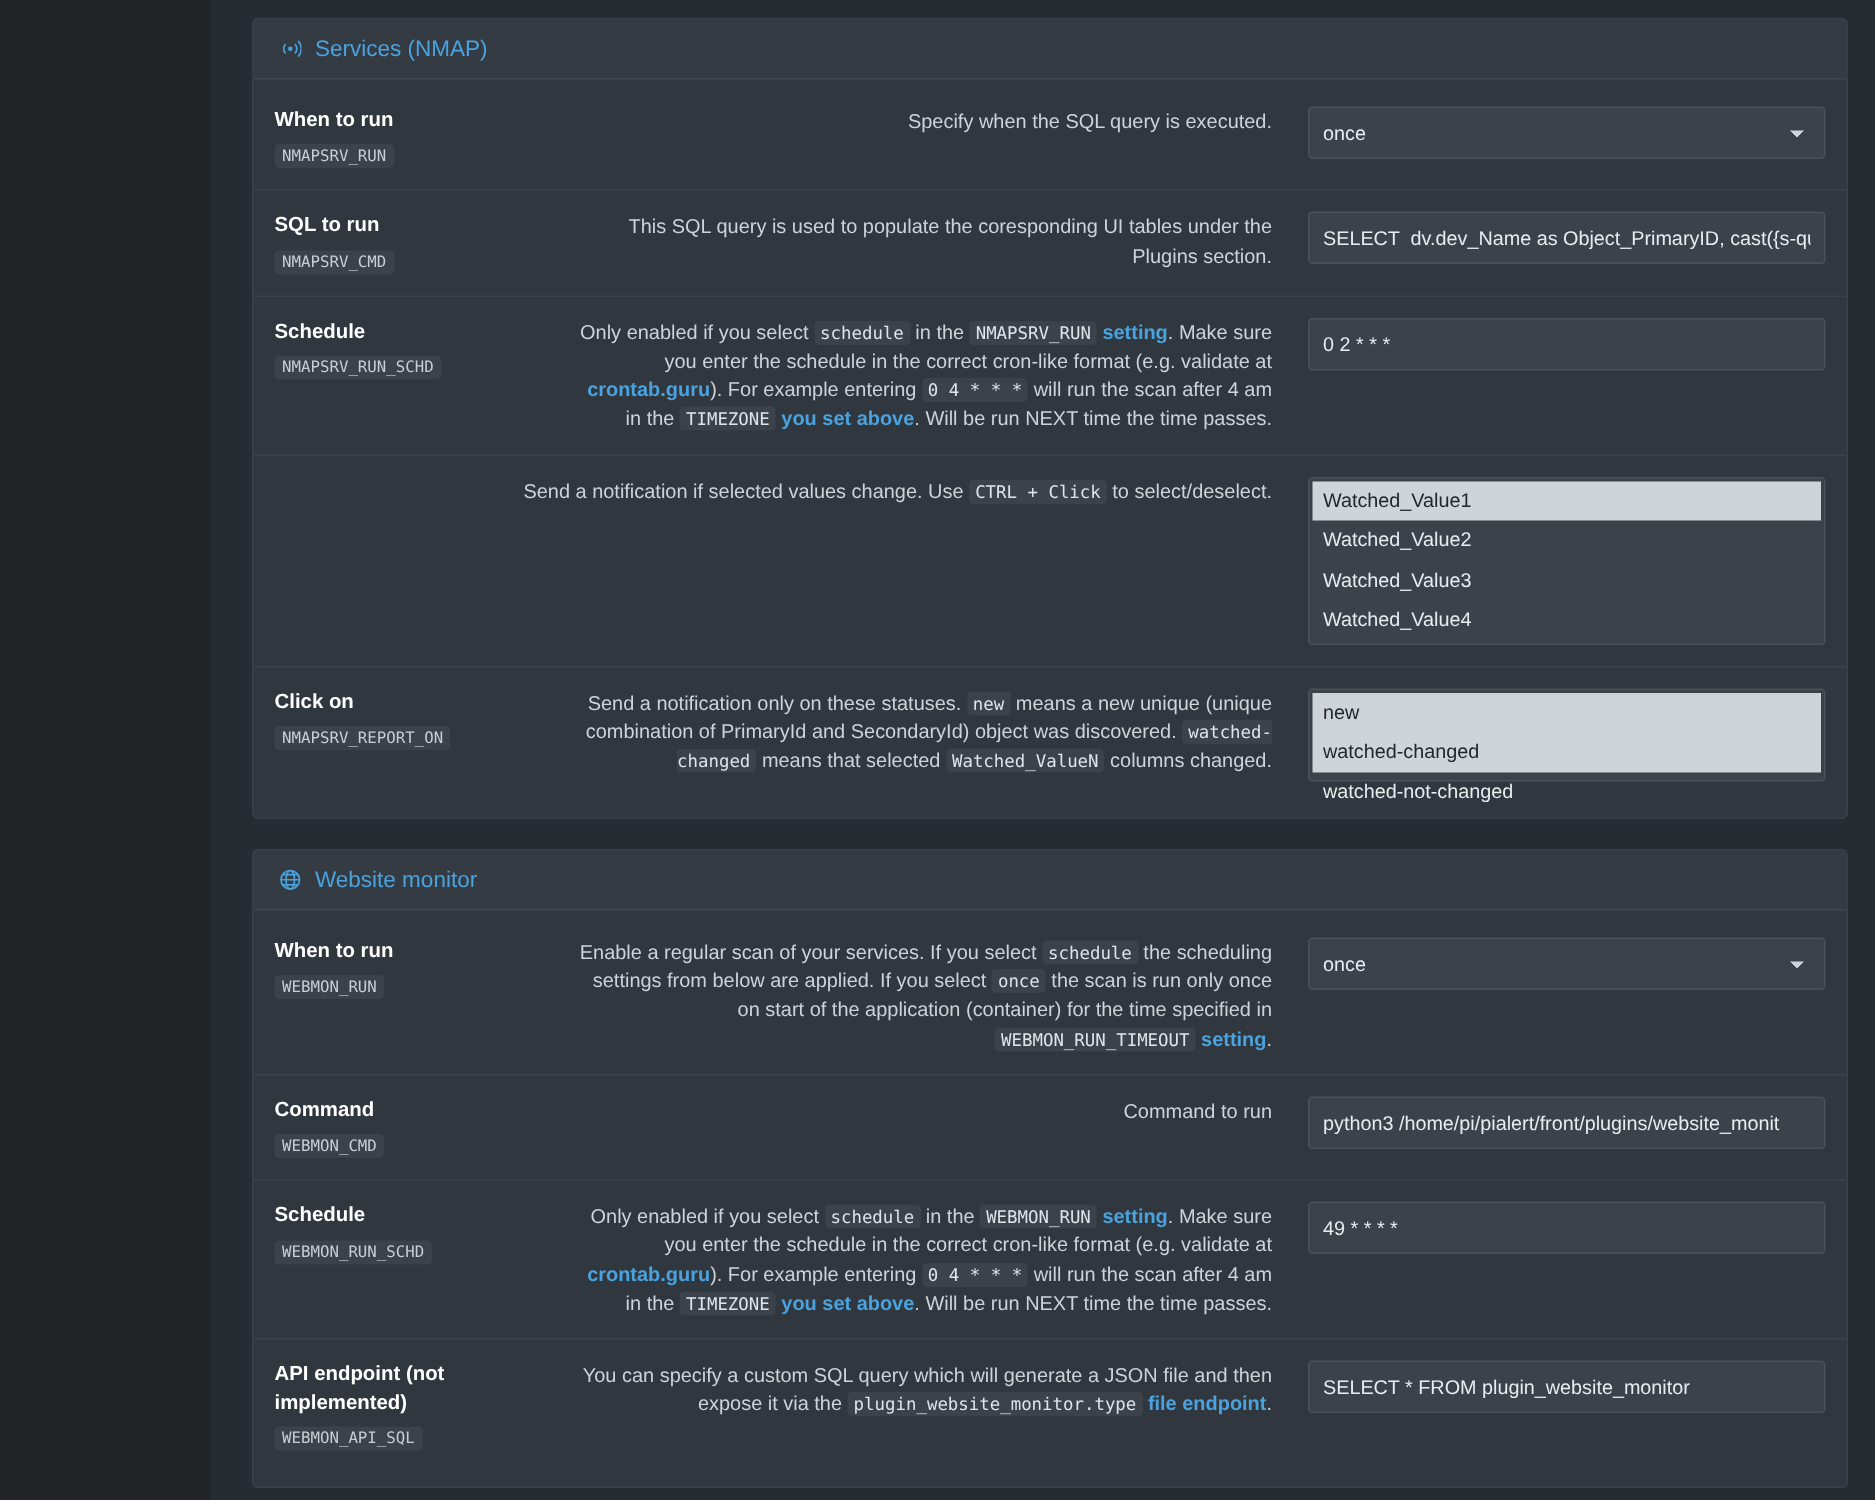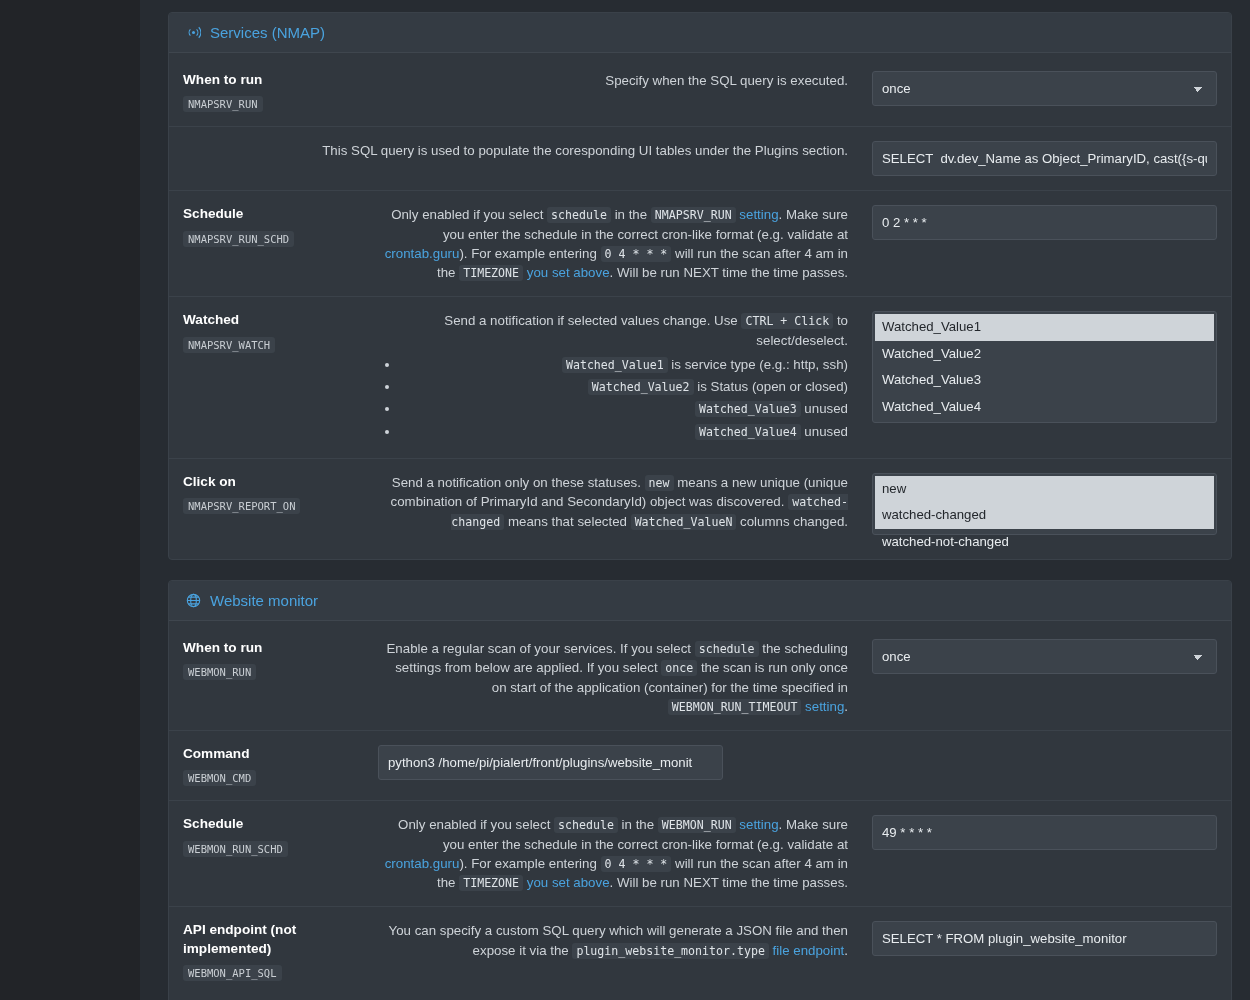--- a/index.html
+++ b/index.html
@@ -99,20 +99,21 @@
     font-family: "DejaVu Sans Mono", monospace;
     font-size: 11.6px;
     background: #3b424a;
     color: #dfe4e8;
     border-radius: 3px;
     padding: 1px 4px;
   }
   a.link {
     color: #4aa3df;
     text-decoration: none;
+    font-weight: bold;
   }
   ul.desc-list {
     margin: 5px 0 0 0;
     padding-left: 22px;
   }
   ul.desc-list li { margin: 3px 0; }
 
   select.ctl {
     width: 100%;
     background: #3b424a;
@@ -183,36 +184,31 @@
             </span>
             <span>Services (NMAP)</span>
           </div>
           <div class="card-body">
             <div class="row">
               <div class="col-label"><div class="lbl-title">When to run</div><span class="lbl-code">NMAPSRV_RUN</span></div>
               <div class="col-desc">Specify when the SQL query is executed.</div>
               <div class="col-field"><select class="ctl"><option selected="">once</option><option>schedule</option><option>disabled</option></select></div>
             </div>
             <div class="row">
+              <div class="col-label"><div class="lbl-title">SQL to run</div><span class="lbl-code">NMAPSRV_CMD</span></div>
               <div class="col-desc">This SQL query is used to populate the coresponding UI tables under the Plugins section.</div>
               <div class="col-field"><input class="ctl" type="text" value="SELECT  dv.dev_Name as Object_PrimaryID, cast({s-quo" style=""></div>
             </div>
             <div class="row">
               <div class="col-label"><div class="lbl-title">Schedule</div><span class="lbl-code">NMAPSRV_RUN_SCHD</span></div>
               <div class="col-desc">Only enabled if you select <code class="inline">schedule</code> in the <code class="inline">NMAPSRV_RUN</code> <a class="link" href="#">setting</a>. Make sure you enter the schedule in the correct cron-like format (e.g. validate at <a class="link" href="#">crontab.guru</a>). For example entering <code class="inline">0 4 * * *</code> will run the scan after 4 am in the <code class="inline">TIMEZONE</code> <a class="link" href="#">you set above</a>. Will be run NEXT time the time passes.</div>
               <div class="col-field"><input class="ctl" type="text" value="0 2 * * *" style=""></div>
             </div>
             <div class="row">
-              <div class="col-label"><div class="lbl-title">Watched</div><span class="lbl-code">NMAPSRV_WATCH</span></div>
-              <div class="col-desc">Send a notification if selected values change. Use <code class="inline">CTRL + Click</code> to select/deselect.<ul class="desc-list">
-                  <li><code class="inline">Watched_Value1</code> is service type (e.g.: http, ssh)</li>
-                  <li><code class="inline">Watched_Value2</code> is Status (open or closed)</li>
-                  <li><code class="inline">Watched_Value3</code> unused</li>
-                  <li><code class="inline">Watched_Value4</code> unused</li>
-                </ul></div>
+              <div class="col-desc">Send a notification if selected values change. Use <code class="inline">CTRL + Click</code> to select/deselect.</div>
               <div class="col-field">
                 <div class="listbox h-watch">
                   <div class="opt selected">Watched_Value1</div>
                   <div class="opt">Watched_Value2</div>
                   <div class="opt">Watched_Value3</div>
                   <div class="opt">Watched_Value4</div>
                 </div>
               </div>
             </div>
             <div class="row">
@@ -242,20 +238,21 @@
             <span>Website monitor</span>
           </div>
           <div class="card-body">
             <div class="row">
               <div class="col-label"><div class="lbl-title">When to run</div><span class="lbl-code">WEBMON_RUN</span></div>
               <div class="col-desc">Enable a regular scan of your services. If you select <code class="inline">schedule</code> the scheduling settings from below are applied. If you select <code class="inline">once</code> the scan is run only once on start of the application (container) for the time specified in <code class="inline">WEBMON_RUN_TIMEOUT</code> <a class="link" href="#">setting</a>.</div>
               <div class="col-field"><select class="ctl"><option selected="">once</option><option>schedule</option><option>disabled</option></select></div>
             </div>
             <div class="row">
               <div class="col-label"><div class="lbl-title">Command</div><span class="lbl-code">WEBMON_CMD</span></div>
+              <div class="col-desc">Command to run</div>
               <div class="col-field"><input class="ctl" type="text" value="python3 /home/pi/pialert/front/plugins/website_monit" style=""></div>
             </div>
             <div class="row">
               <div class="col-label"><div class="lbl-title">Schedule</div><span class="lbl-code">WEBMON_RUN_SCHD</span></div>
               <div class="col-desc">Only enabled if you select <code class="inline">schedule</code> in the <code class="inline">WEBMON_RUN</code> <a class="link" href="#">setting</a>. Make sure you enter the schedule in the correct cron-like format (e.g. validate at <a class="link" href="#">crontab.guru</a>). For example entering <code class="inline">0 4 * * *</code> will run the scan after 4 am in the <code class="inline">TIMEZONE</code> <a class="link" href="#">you set above</a>. Will be run NEXT time the time passes.</div>
               <div class="col-field"><input class="ctl" type="text" value="49 * * * *" style=""></div>
             </div>
             <div class="row">
               <div class="col-label"><div class="lbl-title">API endpoint (not implemented)</div><span class="lbl-code">WEBMON_API_SQL</span></div>
               <div class="col-desc">You can specify a custom SQL query which will generate a JSON file and then expose it via the <code class="inline">plugin_website_monitor.type</code> <a class="link" href="#">file endpoint</a>.</div>

